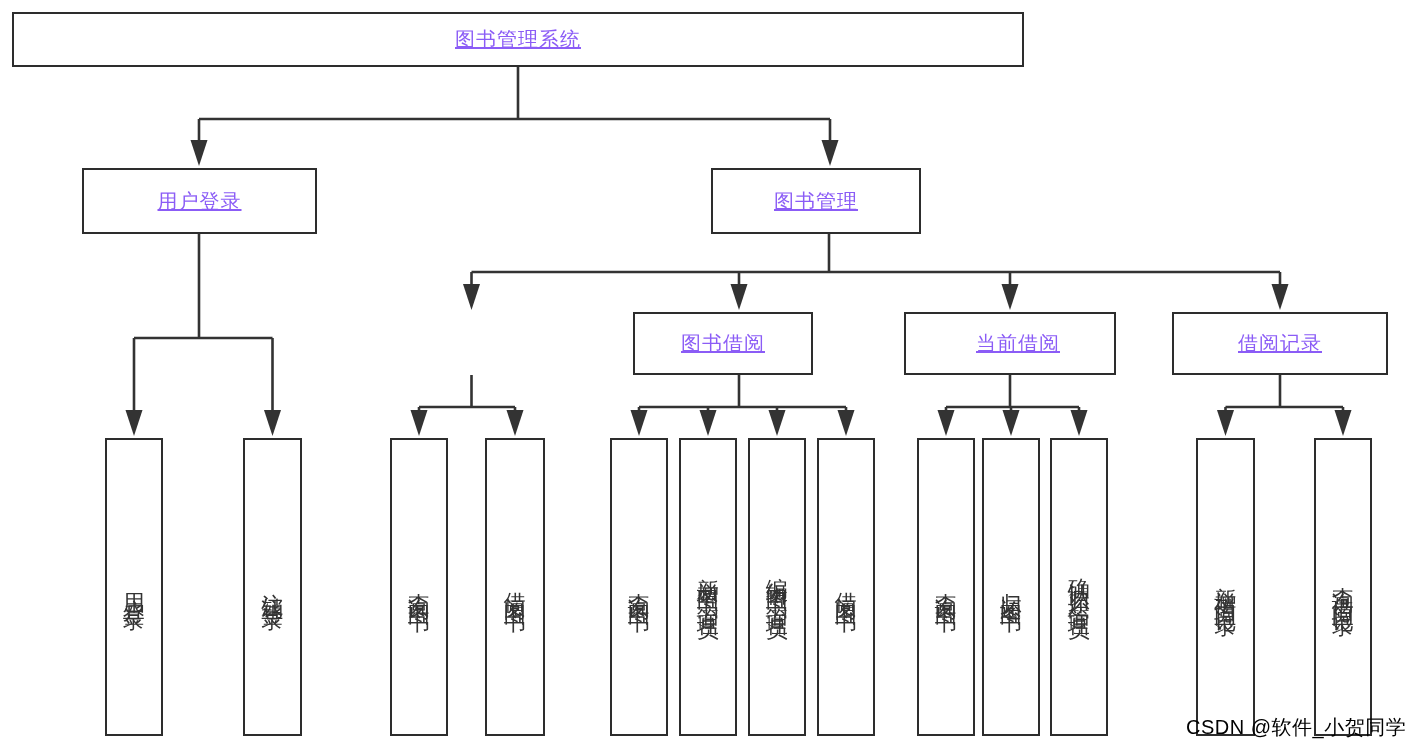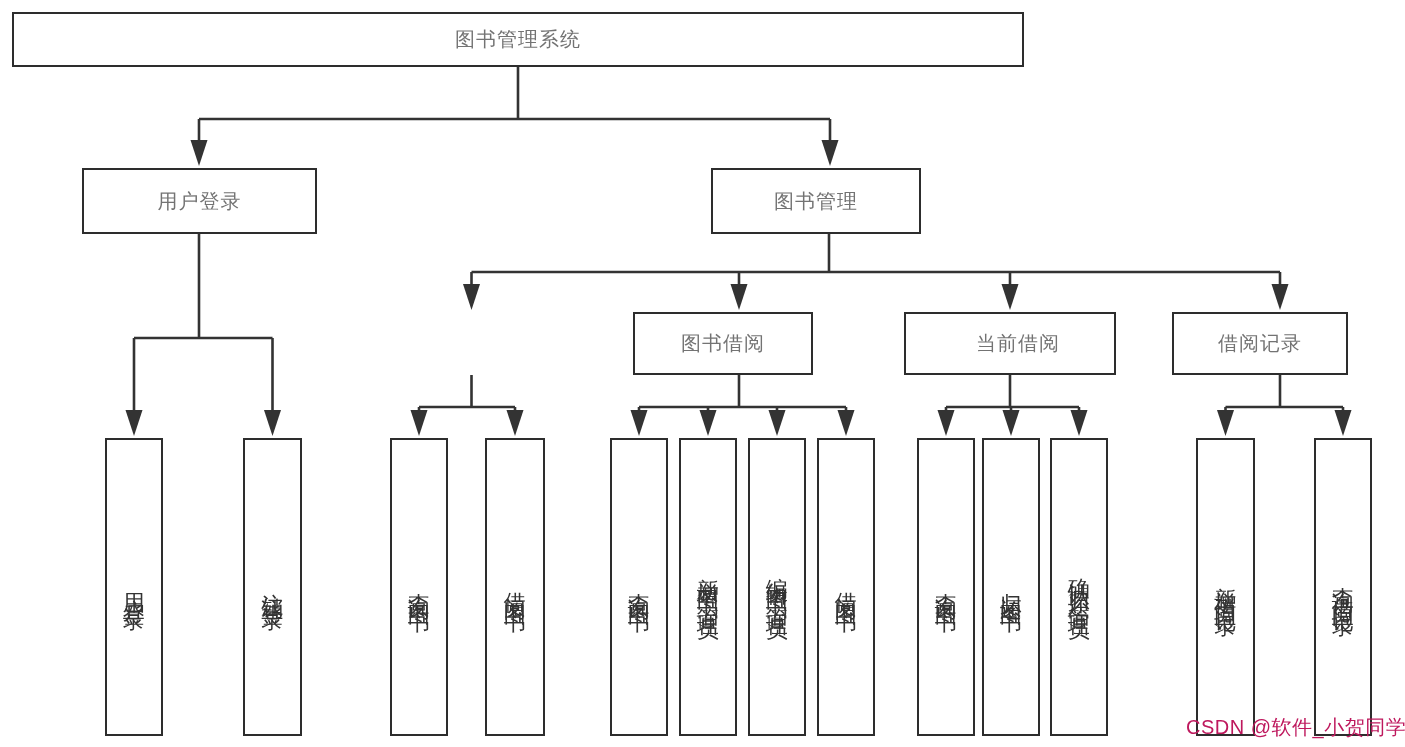--- a/index.html
+++ b/index.html
@@ -24,61 +24,62 @@
     background: #ffffff;
     border: 2.5px solid #2d2d2d;
     display: flex;
     align-items: center;
     justify-content: center;
     z-index: 1;
   }
   .h-label {
     font-size: 20px;
     letter-spacing: 1px;
-    color: #737373;
+    color: #8b5cf6;
     white-space: nowrap;
+    text-decoration: underline;
   }
   .leaf .v-label {
     writing-mode: vertical-rl;
     text-orientation: mixed;
     font-size: 22px;
     letter-spacing: 6px;
     color: #333333;
     line-height: 1.15;
   }
   
   .root-box   { left: 12px;   top: 12px;  width: 1012px; height: 55px; }
   .lv2-left   { left: 82px;   top: 168px; width: 235px;  height: 66px; }
   .lv2-right  { left: 711px;  top: 168px; width: 210px;  height: 66px; }
   .lv3        { top: 312px; height: 63px; }
   .sec-1 { left: 363px;  width: 217px; }
   .sec-2 { left: 633px;  width: 180px; }
   .sec-3 { left: 904px;  width: 212px; padding-left: 16px; }
-  .sec-4 { left: 1172px; width: 176px; }
+  .sec-4 { left: 1172px; width: 216px; }
   .leaf { top: 438px; height: 298px; }
   .leaf-1  { left: 105px;  width: 58px; }
   .leaf-2  { left: 243px;  width: 59px; }
   .leaf-3  { left: 390px;  width: 58px; }
   .leaf-4  { left: 485px;  width: 60px; }
   .leaf-5  { left: 610px;  width: 58px; }
   .leaf-6  { left: 679px;  width: 58px; }
   .leaf-7  { left: 748px;  width: 58px; }
   .leaf-8  { left: 817px;  width: 58px; }
   .leaf-9  { left: 917px;  width: 58px; }
   .leaf-10 { left: 982px;  width: 58px; }
   .leaf-11 { left: 1050px; width: 58px; }
   .leaf-12 { left: 1196px; width: 59px; }
   .leaf-13 { left: 1314px; width: 58px; }
   .watermark {
     position: absolute;
     left: 1186px;
     top: 714px;
     z-index: 2;
     font-size: 20px;
-    color: #be185d;
+    color: #000000;
     white-space: nowrap;
     letter-spacing: 0.5px;
   }
 </style>
 </head>
 <body>
 
 <div class="canvas">
 
   <svg class="connectors" viewBox="0 0 1405 747" xmlns="http://www.w3.org/2000/svg">

